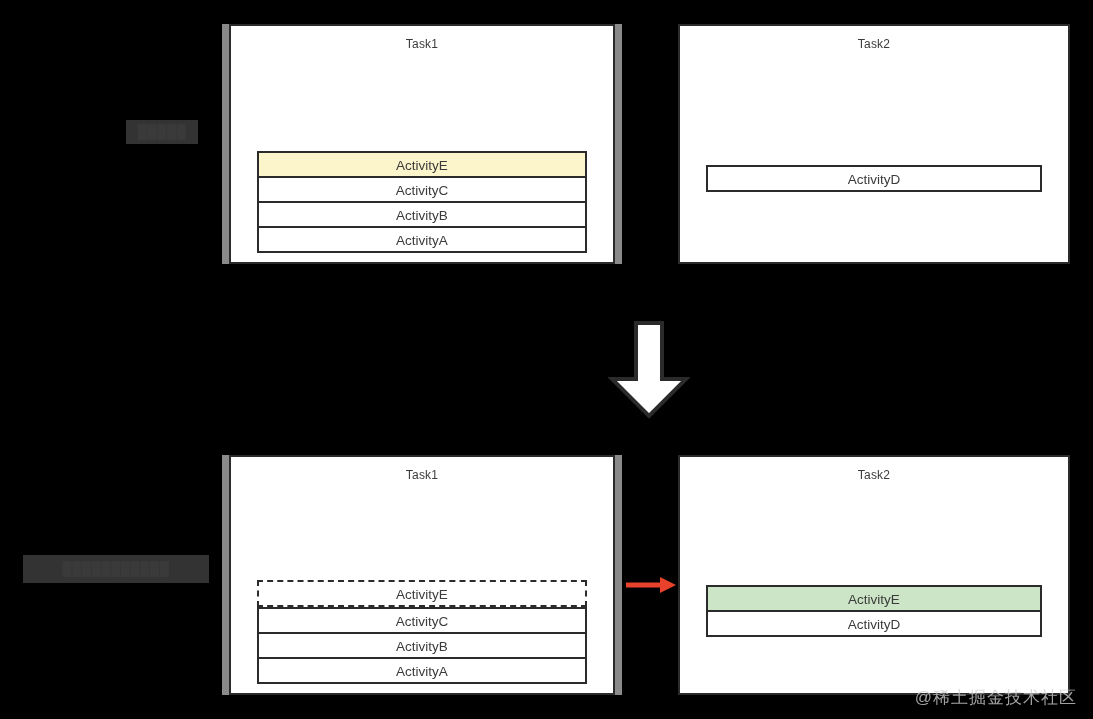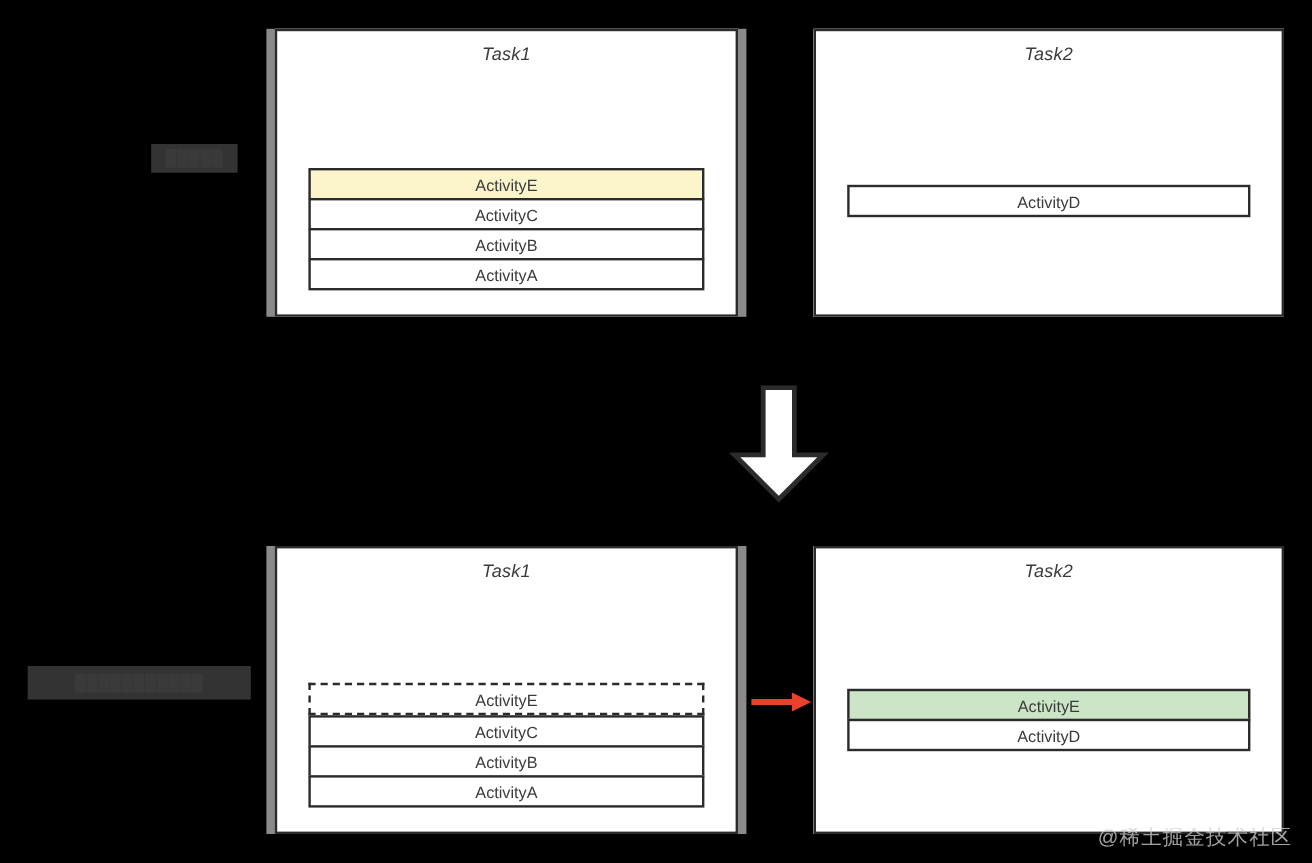--- a/index.html
+++ b/index.html
@@ -41,43 +41,42 @@
   }
   .panel.flanked .bar-left  { left: -7px; }
   .panel.flanked .bar-right { right: -7px; }
 
   .panel-title {
     position: absolute;
     top: 11px;
     left: 0;
     right: 0;
     text-align: center;
-    font-size: 15px;
+    font-size: 12px;
     color: #3b3b3b;
     letter-spacing: .2px;
-    font-style: italic;
   }
 
   
   .stack {
     position: absolute;
     left: 26px;
     right: 26px;
   }
   .activity {
     height: 27px;
     line-height: 25px;
     text-align: center;
     font-size: 13.5px;
     color: #3b3b3b;
     background: #ffffff;
     border: 2px solid #2b2b2b;
     margin-top: -2px;
   }
-  .activity:first-child { margin-top: 0; text-align: center; }
+  .activity:first-child { margin-top: 11px; text-align: center; }
   .activity.highlight-yellow { background: #fcf5cc; }
   .activity.highlight-green  { background: #cbe5c6; }
   .activity.detached {
     border: 2px dashed #2b2b2b;
     background: #ffffff;
     margin-bottom: 2px;
   }
 
   
   .down-arrow { position: absolute; }

